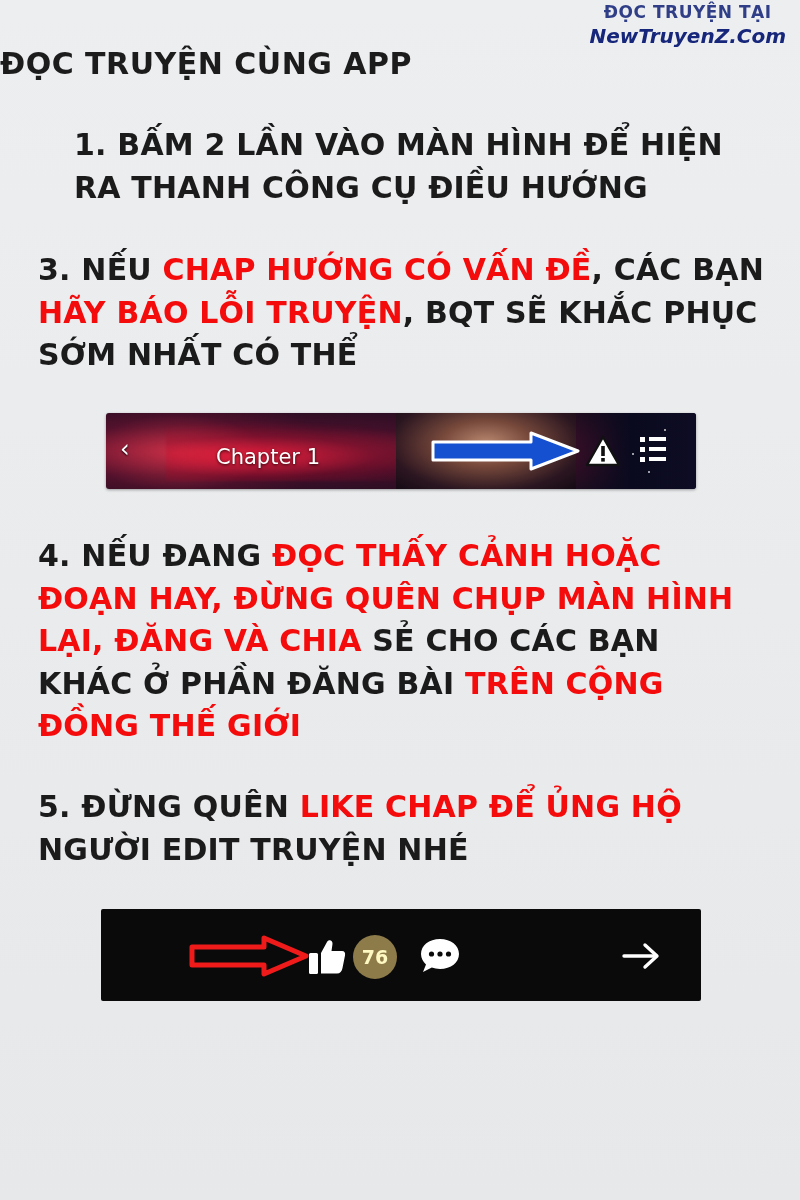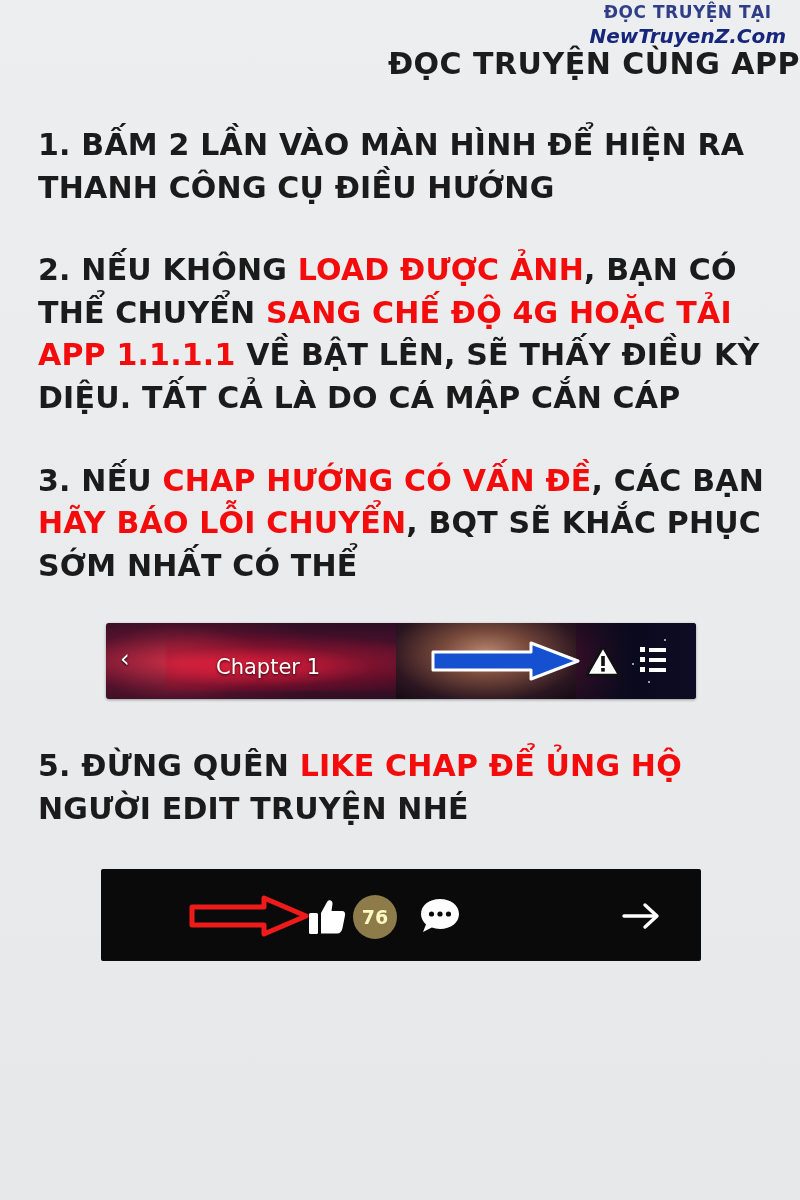--- a/index.html
+++ b/index.html
@@ -47,21 +47,21 @@
     margin-top: 5px;
     letter-spacing: 0px;
   }
 
   
   .heading {
     position: absolute;
     top: 46px;
     left: 0;
     width: 800px;
-    text-align: right;
+    text-align: left;
     font-size: 30px;
     font-weight: bold;
     color: #1c1c1c;
     letter-spacing: 0.5px;
   }
 
   
   .content {
     position: absolute;
     top: 124px;
@@ -71,21 +71,21 @@
   .para {
     font-size: 30px;
     font-weight: bold;
     color: #1b1b1b;
     line-height: 1.42;
     letter-spacing: 0.2px;
     margin-bottom: 26px;
   }
   .red { color: #f40b0b; }
 
-  .p1 { margin-bottom: 40px; }
+  .p1 { margin-bottom: 40px; margin-left: 36px; }
   .p2 { margin-bottom: 40px; }
   .p3 { margin-bottom: 16px; }
   .p4 { margin-bottom: 38px; }
   .p5 { margin-bottom: 14px; }
 
   
   .figure1 {
     position: relative;
     margin: 0 auto 0 auto;
     width: 590px;
@@ -246,26 +246,23 @@
   </div>
 
   <div class="heading">ĐỌC TRUYỆN CÙNG APP</div>
 
   <div class="content">
 
     <div class="para p1">
       <span>1. </span><span>BẤM 2 LẦN VÀO MÀN HÌNH ĐỂ HIỆN RA THANH CÔNG CỤ ĐIỀU HƯỚNG</span>
     </div>
 
-    <div class="para p2">
-      <span>2. </span><span>NẾU KHÔNG </span><span class="red">LOAD ĐƯỢC ẢNH</span><span>, BẠN CÓ THỂ CHUYỂN </span><span class="red">SANG CHẾ ĐỘ 4G HOẶC TẢI APP 1.1.1.1</span><span> VỀ BẬT LÊN, SẼ THẤY ĐIỀU KỲ DIỆU. TẤT CẢ LÀ DO CÁ MẬP CẮN CÁP</span>
-    </div>
 
     <div class="para p3">
-      <span>3. </span><span>NẾU </span><span class="red">CHAP HƯỚNG CÓ VẤN ĐỀ</span><span>, CÁC BẠN </span><span class="red">HÃY BÁO LỖI CHUYỂN</span><span>, BQT SẼ KHẮC PHỤC SỚM NHẤT CÓ THỂ</span>
+      <span>3. </span><span>NẾU </span><span class="red">CHAP HƯỚNG CÓ VẤN ĐỀ</span><span>, CÁC BẠN </span><span class="red">HÃY BÁO LỖI TRUYỆN</span><span>, BQT SẼ KHẮC PHỤC SỚM NHẤT CÓ THỂ</span>
     </div>
 
     <div style="height:20px"></div>
     <div class="figure1">
       <div class="fig1-left-glow"></div>
       <div class="fig1-swirl"></div>
       <div class="fig1-face"></div>
       <div class="fig1-dark-right"></div>
       <div class="fig1-star" style="right:30px; top:16px;"></div>
       <div class="fig1-star" style="right:62px; top:40px;"></div>
@@ -299,20 +296,23 @@
             <span class="bar"></span>
           </div>
         <div class="row">
             <span class="dot"></span>
             <span class="bar"></span>
           </div>
       </div>
     </div>
     <div style="height:46px"></div>
 
+    <div class="para p4">
+      <span>4. </span><span>NẾU ĐANG </span><span class="red">ĐỌC THẤY CẢNH HOẶC ĐOẠN HAY, ĐỪNG QUÊN CHỤP MÀN HÌNH LẠI, ĐĂNG VÀ CHIA</span><span> SẺ CHO CÁC BẠN KHÁC Ở PHẦN ĐĂNG BÀI </span><span class="red">TRÊN CỘNG ĐỒNG THẾ GIỚI</span>
+    </div>
 
     <div class="para p5">
       <span>5. </span><span>ĐỪNG QUÊN </span><span class="red">LIKE CHAP ĐỂ ỦNG HỘ</span><span> NGƯỜI EDIT TRUYỆN NHÉ</span>
     </div>
 
     <div style="height:24px"></div>
 
     <div class="figure2">
 
       <div class="fig2-red-arrow">

